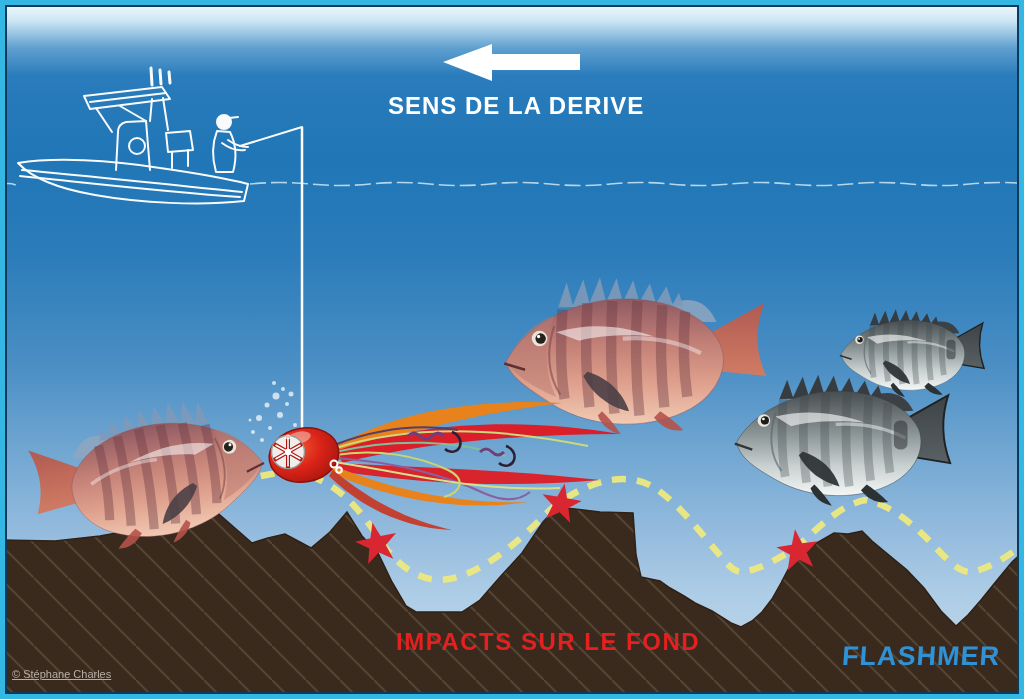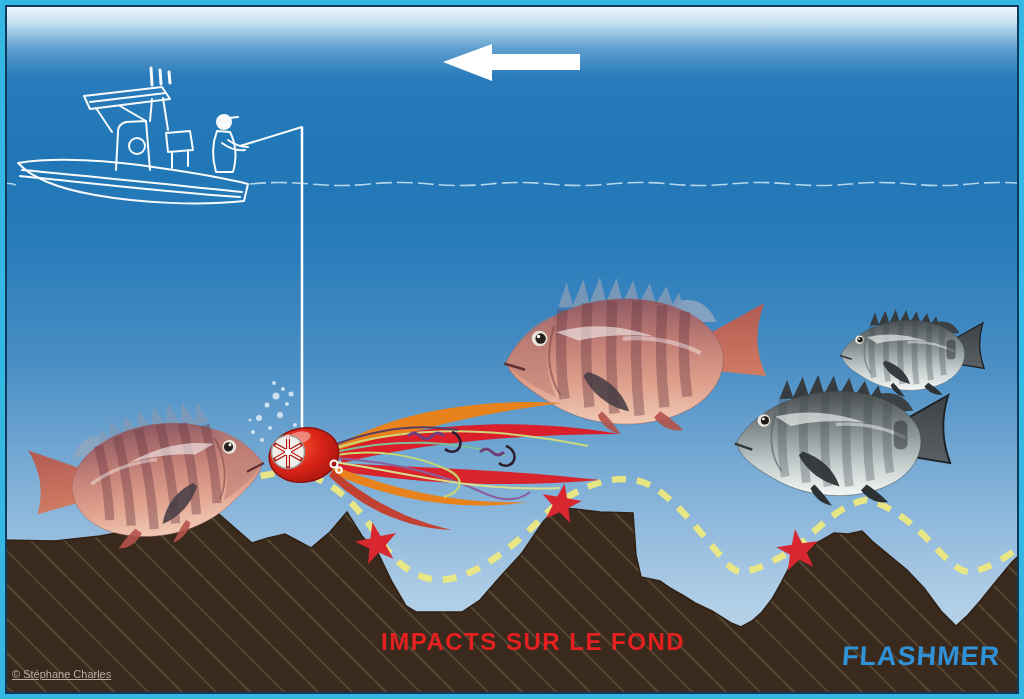--- a/index.html
+++ b/index.html
@@ -6,21 +6,21 @@
   .stage{position:relative;width:1024px;height:699px;background:#35b7e3;overflow:hidden;
          font-family:"Liberation Sans", sans-serif;}
   .bg{position:absolute;inset:7px;
       background:linear-gradient(180deg,
         #eaf5fb 0%, #cde6f4 2%, #5f9fcf 6%, #2a7cbc 10%,
         #2076b6 22%, #2b7cba 36%, #4a8ec4 52%, #6ea5d1 64%,
         #92badd 76%, #aecde6 86%, #c2daec 100%);}
   svg.scene{position:absolute;left:0;top:0;width:1024px;height:699px;display:block;}
   .label{position:absolute;white-space:nowrap;}
   .drift{left:388px;top:92px;font-size:24px;font-weight:bold;color:#ffffff;letter-spacing:1px;}
-  .impacts{left:381px;top:628px;font-size:24px;font-weight:bold;color:#e52020;letter-spacing:1.5px;text-align:right;}
+  .impacts{left:396px;top:628px;font-size:24px;font-weight:bold;color:#e52020;letter-spacing:1.5px;text-align:right;}
   .brand{left:842px;top:641px;font-size:27px;font-weight:800;color:#2f91d6;letter-spacing:1px;
          transform:skewX(-4deg);}
   .copyright{left:12px;top:668px;font-size:11px;color:#b5aea6;text-decoration:underline;}
   .frame{position:absolute;inset:0;border:5px solid #35b7e3;
          box-shadow:inset 0 0 0 2px #0e3a5c;pointer-events:none;}
 </style>
 </head>
 <body>
 
 <div class="stage">
@@ -232,18 +232,19 @@
         <circle cx="287" cy="404" r="2"></circle>
         <circle cx="291" cy="394" r="2.5"></circle>
       <circle cx="283" cy="389" r="2"></circle>
         <circle cx="274" cy="383" r="2"></circle>
         <circle cx="295" cy="425" r="2"></circle>
       <circle cx="288" cy="437" r="2.5"></circle>
         <circle cx="250" cy="420" r="1.5"></circle>
     </g>
   </svg>
 
+  <div class="label drift">SENS DE LA DERIVE</div>
   <div class="label impacts">IMPACTS SUR LE FOND</div>
   <div class="label brand">FLASHMER</div>
   <div class="label copyright">© Stéphane Charles</div>
 
   <div class="frame"></div>
 </div>
 
 </body></html>

